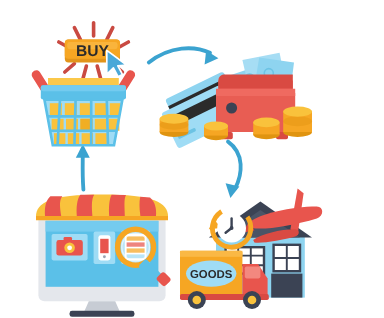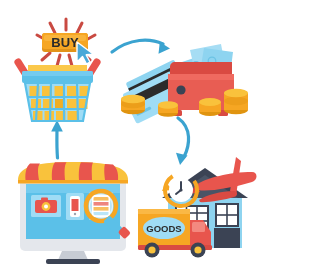--- a/index.html
+++ b/index.html
@@ -10,20 +10,21 @@
   }
   body {
     font-family: "Liberation Sans", sans-serif;
   }
   #stage {
     position: relative;
     width: 265px;
     height: 265px;
     background: #ffffff;
     overflow: hidden;
+    margin-left: 12px;
   }
   #stage svg {
     display: block;
   }
   .lbl {
     font-family: "Liberation Sans", sans-serif;
     font-weight: bold;
   }
 </style>
 </head>

